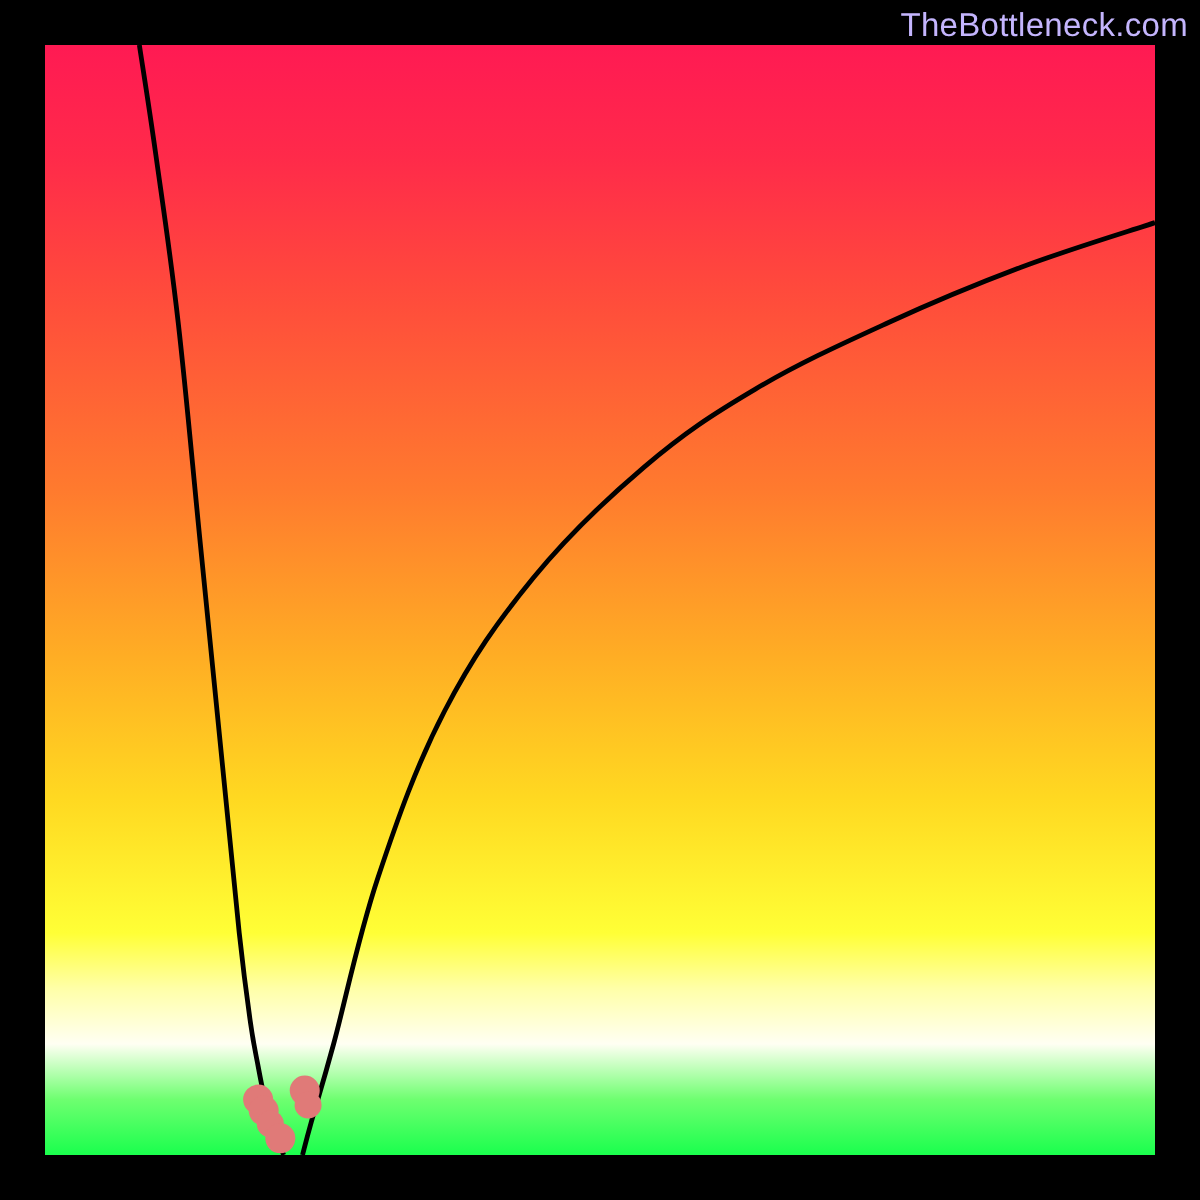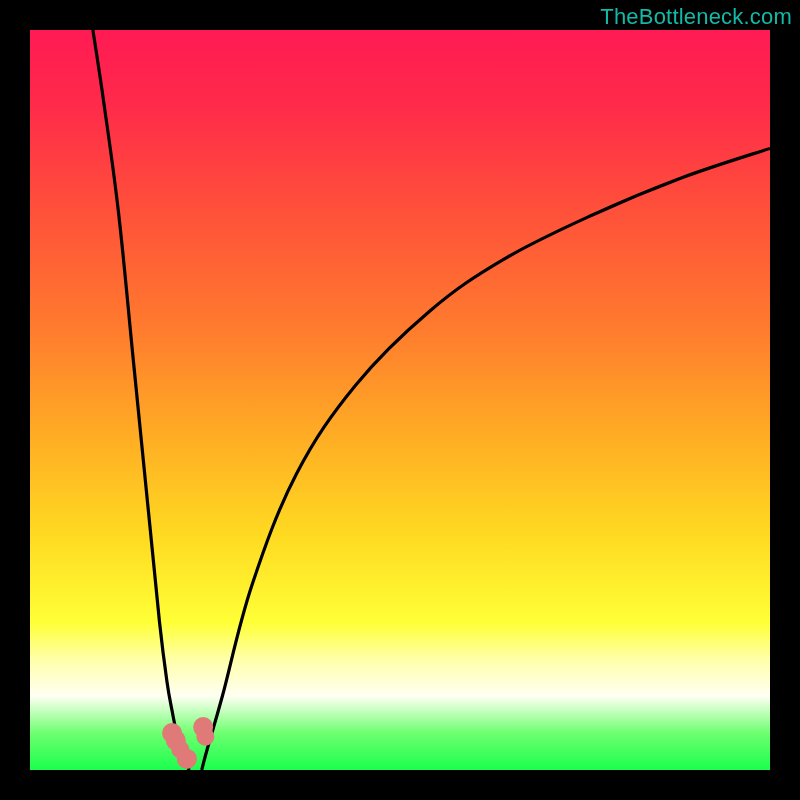--- a/index.html
+++ b/index.html
@@ -43,21 +43,21 @@
       #ffffa8 85%,
       #fffff3 90%,
       #6eff70 95%,
       #1aff4d 100%
     );
   }
   .watermark {
     position: absolute;
     top: 4px;
     right: 8px;
-    color: #14b8a6;
+    color: #c4b5fd;
     font-size: 22px;
     font-weight: 500;
     letter-spacing: 0.2px;
     user-select: none;
   }
   svg.curves {
     position: absolute;
     left: 0;
     top: 0;
     width: 100%;

